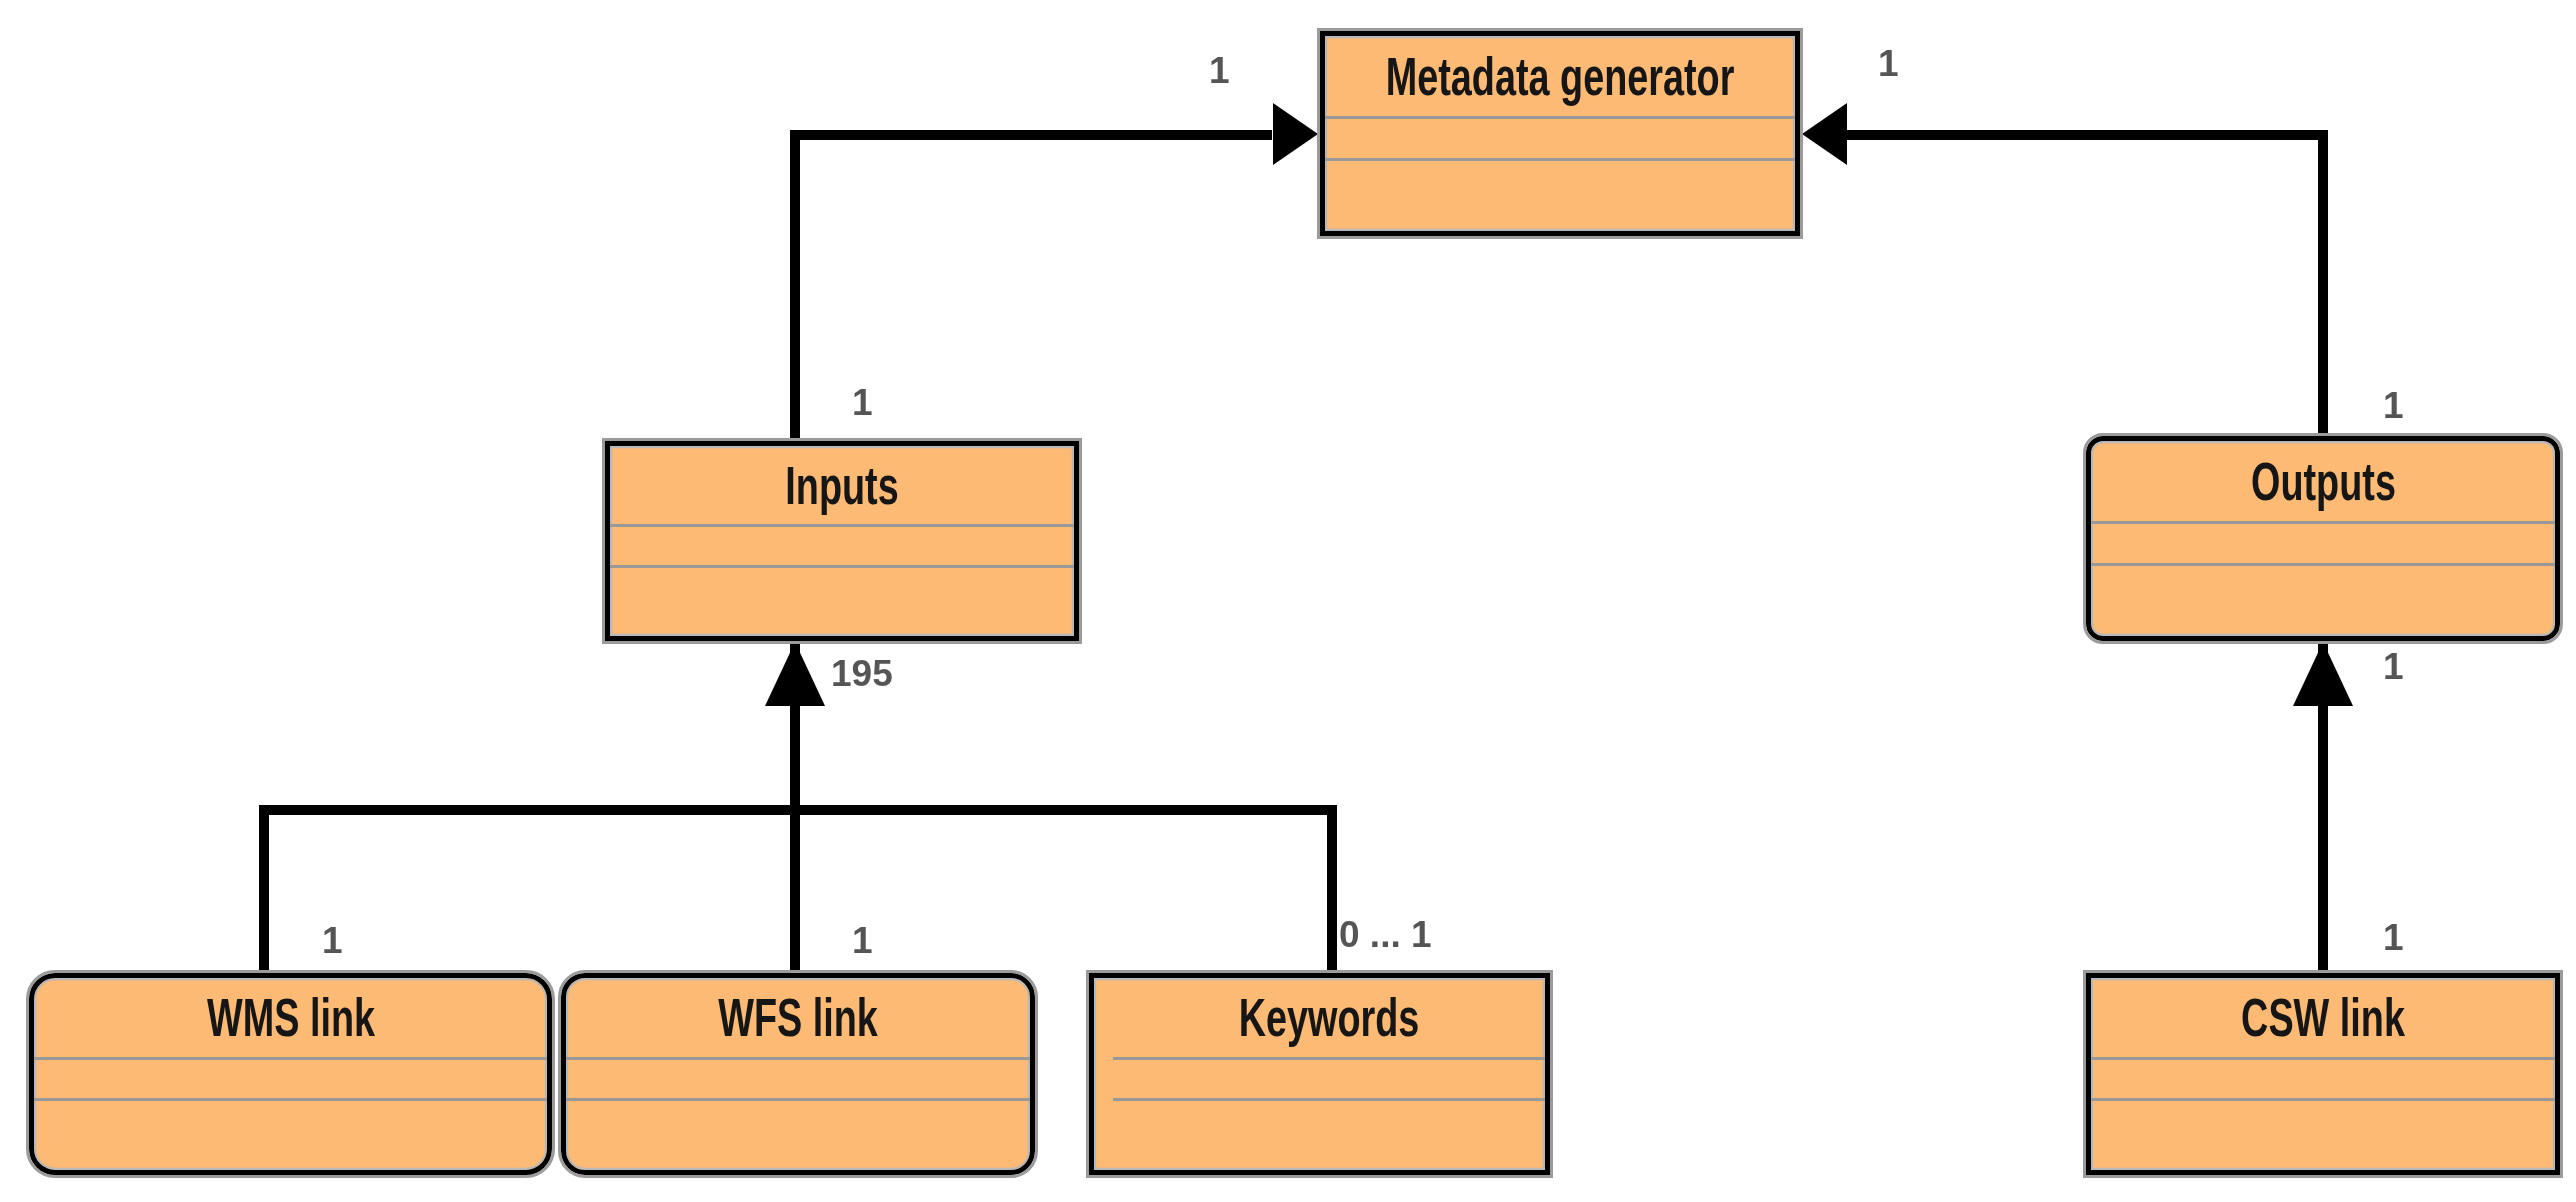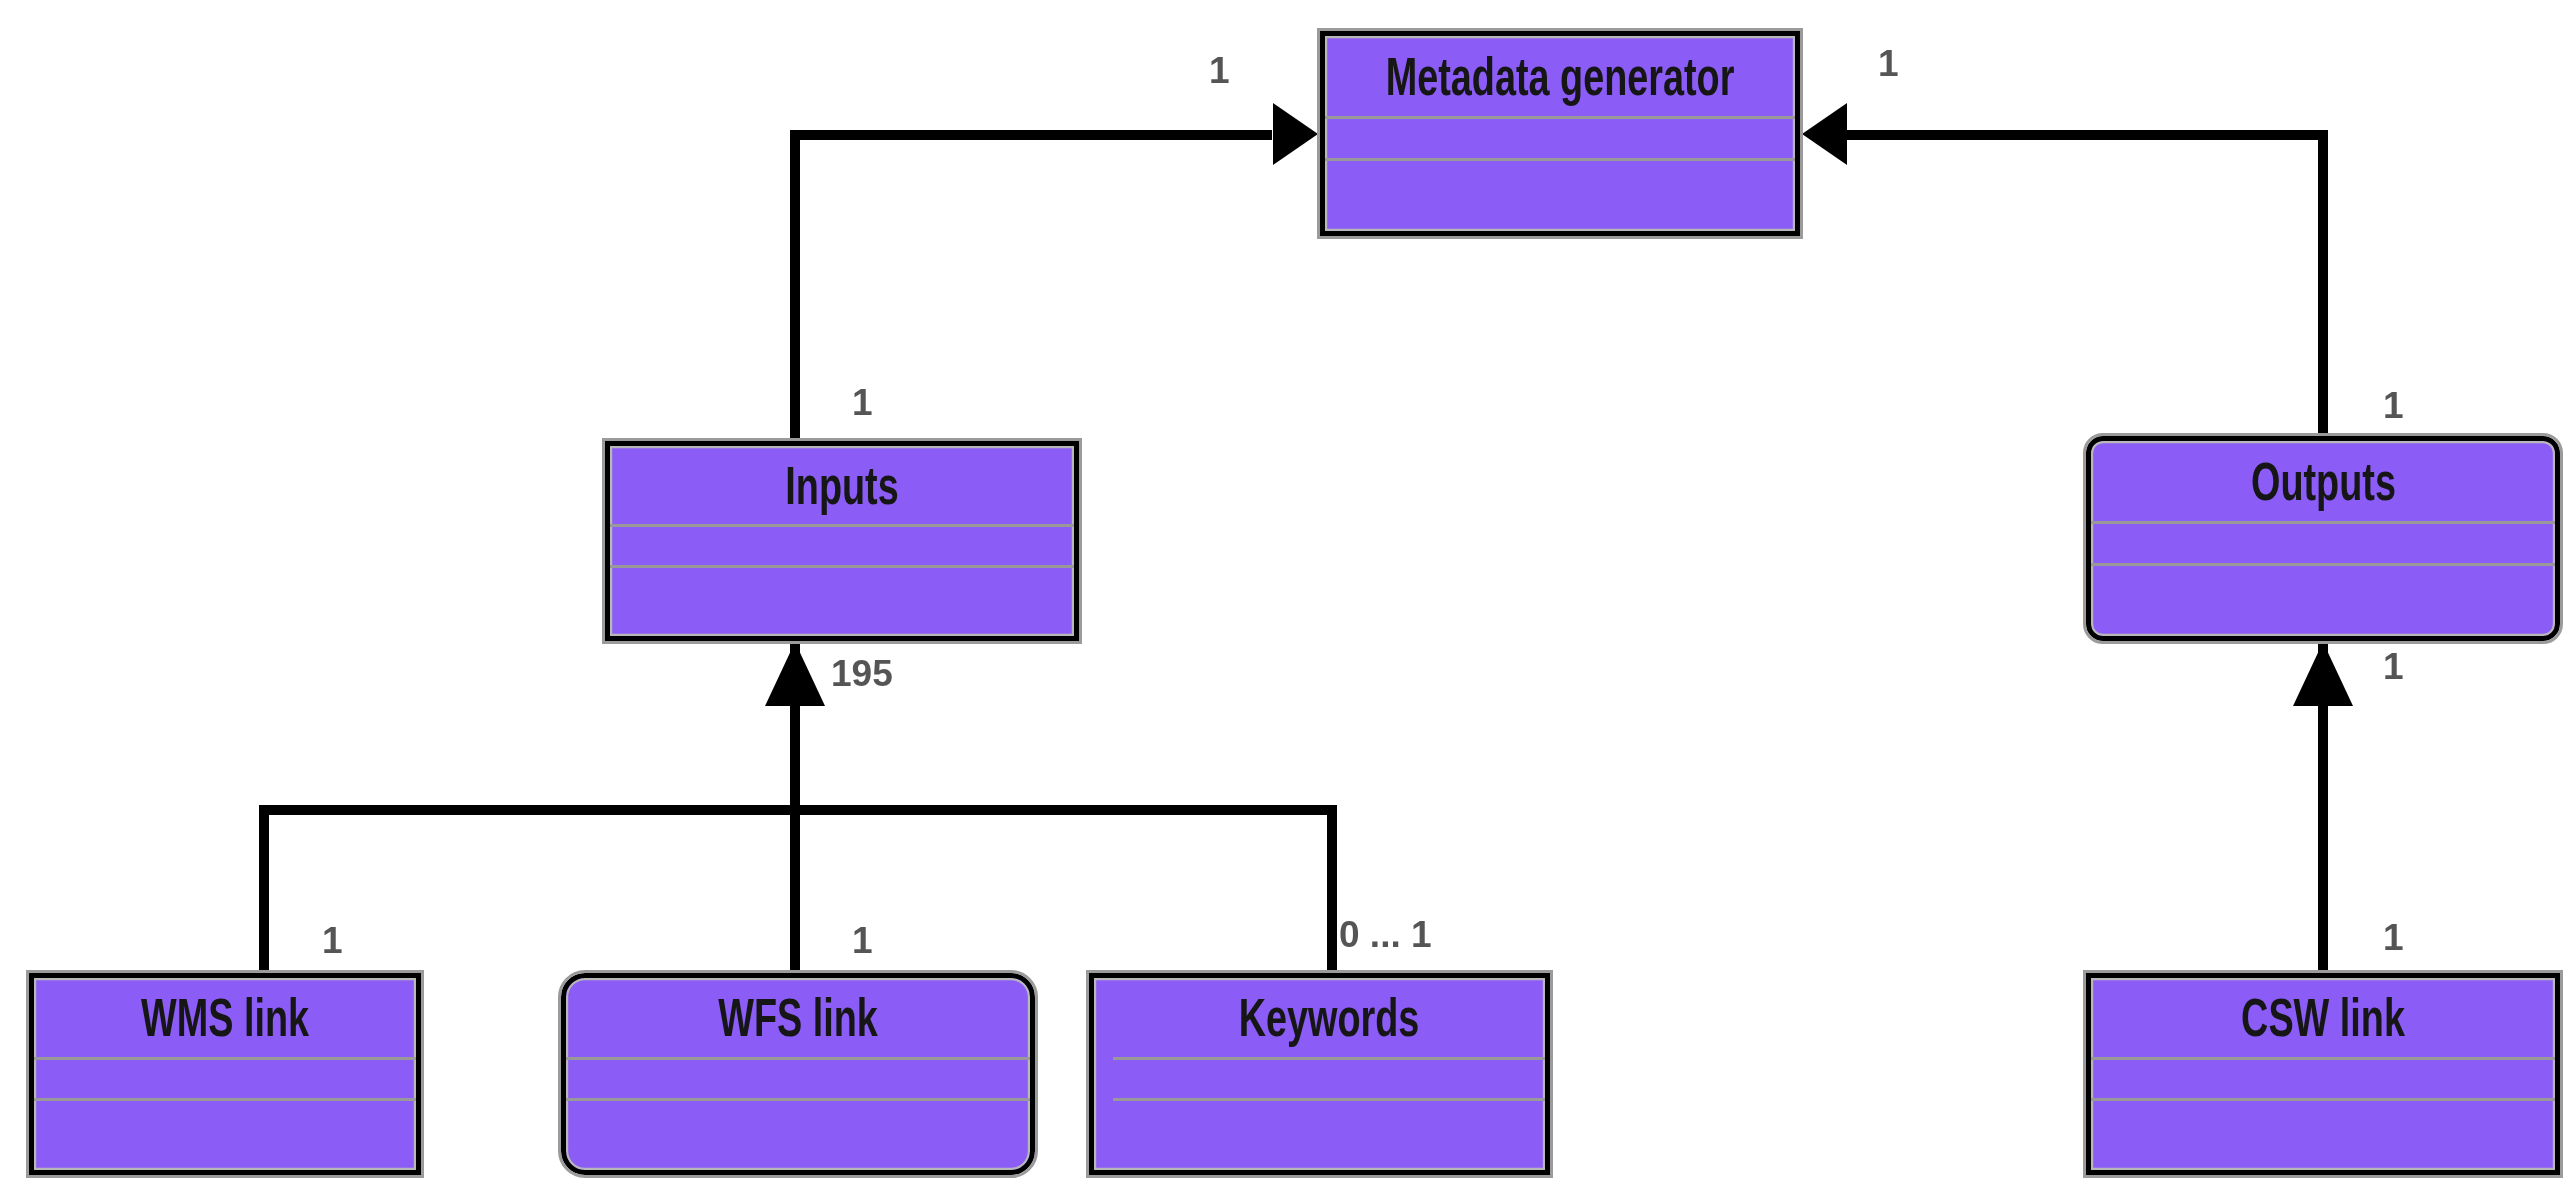--- a/index.html
+++ b/index.html
@@ -9,21 +9,21 @@
     height: 1202px;
     background: #ffffff;
     font-family: "Liberation Sans", "DejaVu Sans", sans-serif;
     overflow: hidden;
   }
 
   
   .uml-class {
     position: absolute;
     box-sizing: border-box;
-    background: #8b5cf6;
+    background: #fdba74;
     border: 5.2px solid #000000;
     outline: 3px solid #9b9b9b;
     box-shadow: inset 0 0 0 2.2px #b8b8b8;
     display: flex;
     flex-direction: column;
   }
   .compartment { box-sizing: border-box; }
   .compartment.title {
     height: 41%;
     display: flex;
@@ -124,21 +124,21 @@
   </div>
 
   <div class="uml-class" style="left:2086px; top:436px; width:474px; height:205px;border-radius:17px;">
     <div class="compartment title">
       <span class="title-text">Outputs</span>
     </div>
     <div class="compartment attrs"></div>
     <div class="compartment ops"></div>
   </div>
 
-  <div class="uml-class" style="left:29px; top:973px; width:392px; height:202px;">
+  <div class="uml-class" style="left:29px; top:973px; width:523px; height:202px;border-radius:26px;">
     <div class="compartment title">
       <span class="title-text">WMS link</span>
     </div>
     <div class="compartment attrs"></div>
     <div class="compartment ops"></div>
   </div>
 
   <div class="uml-class" style="left:561px; top:973px; width:474px; height:202px;border-radius:24px;">
     <div class="compartment title">
       <span class="title-text">WFS link</span>

